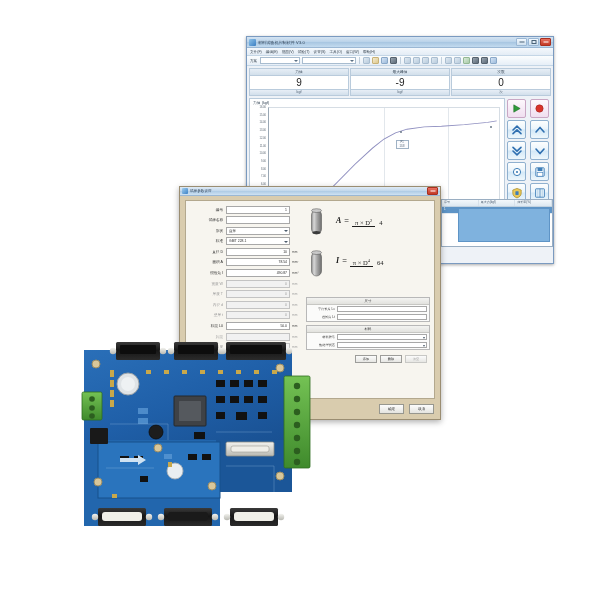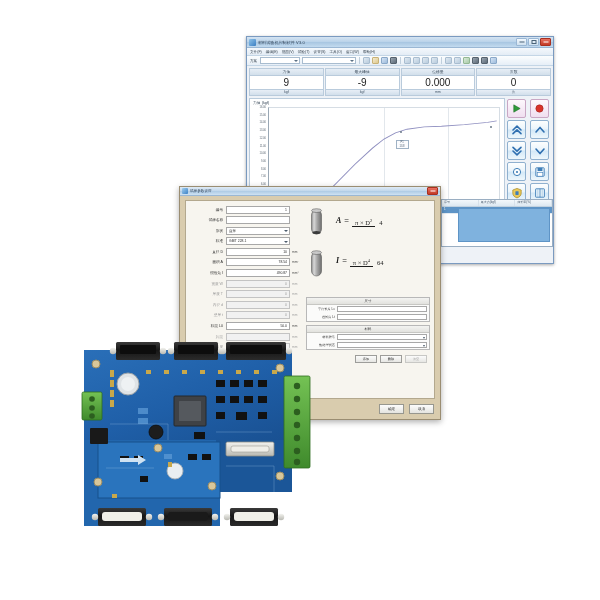--- a/index.html
+++ b/index.html
@@ -312,25 +312,20 @@
     <div class="readouts">
       <div class="ro-cell">
         <div class="ro-head">力值</div>
         <div class="ro-val">9</div>
         <div class="ro-unit">kgf</div>
       </div>
       <div class="ro-cell">
         <div class="ro-head">最大峰值</div>
         <div class="ro-val">-9</div>
         <div class="ro-unit">kgf</div>
-      </div>
-      <div class="ro-cell">
-        <div class="ro-head">位移量</div>
-        <div class="ro-val">0.000</div>
-        <div class="ro-unit">mm</div>
       </div>
       <div class="ro-cell">
         <div class="ro-head">次数</div>
         <div class="ro-val">0</div>
         <div class="ro-unit">次</div>
       </div>
     </div>
 
     <div class="main-body">
       <div class="chart-wrap">

